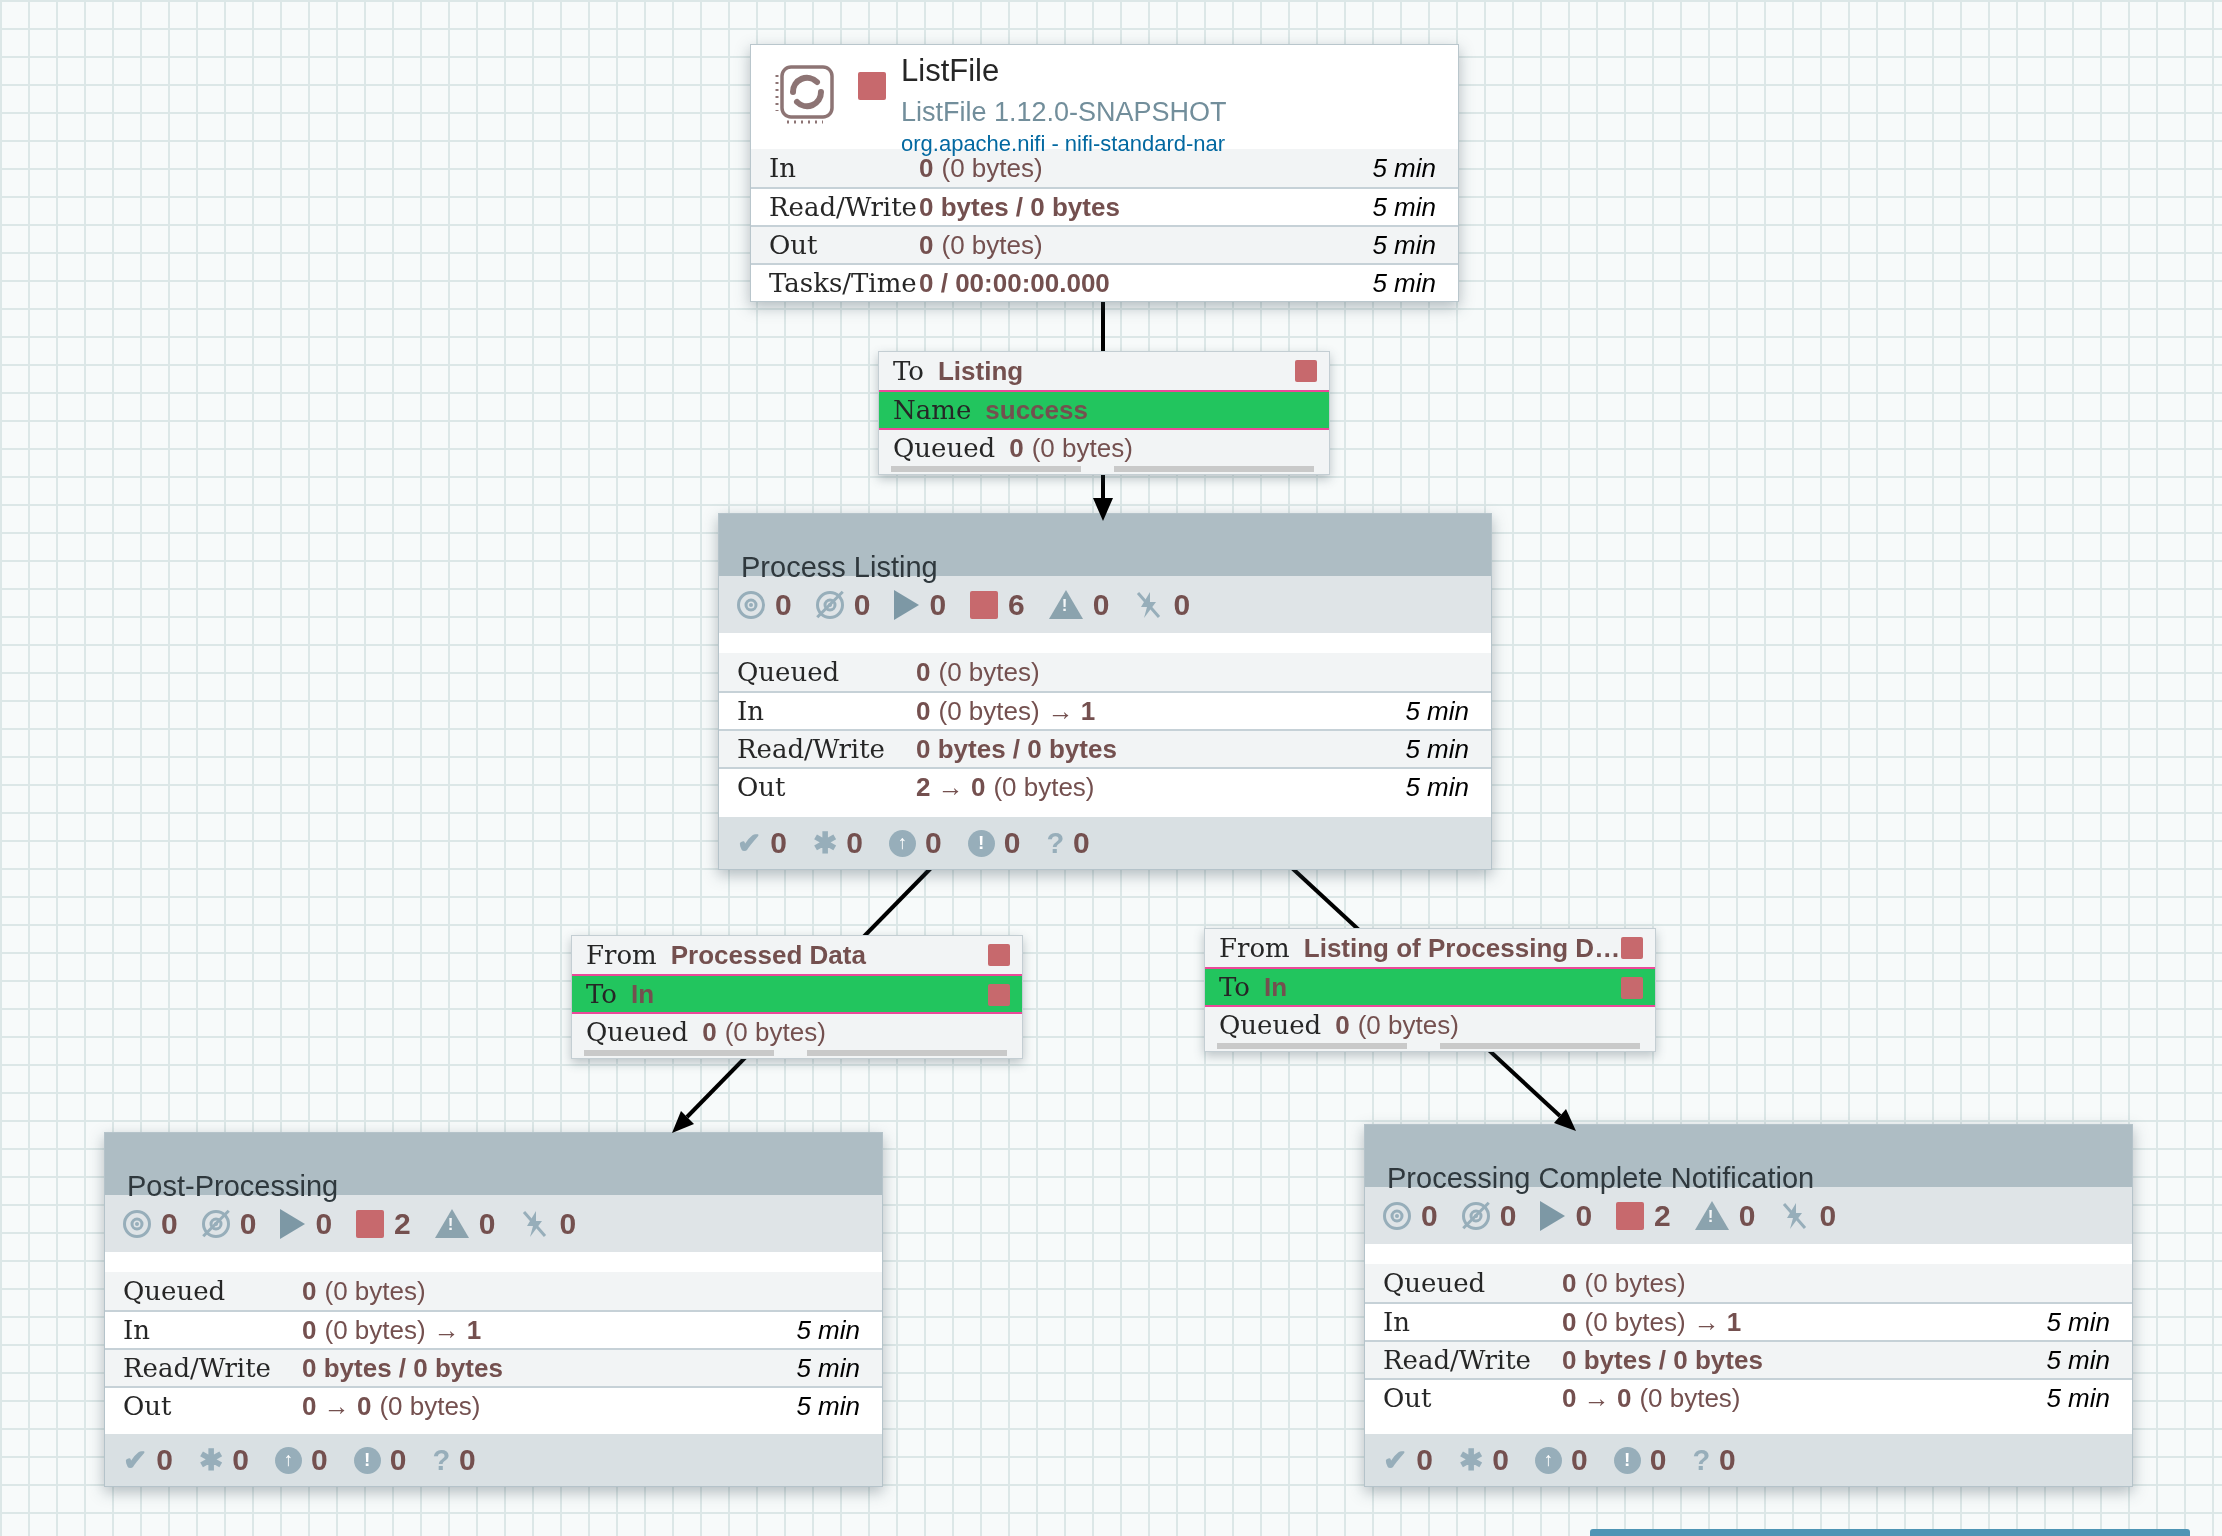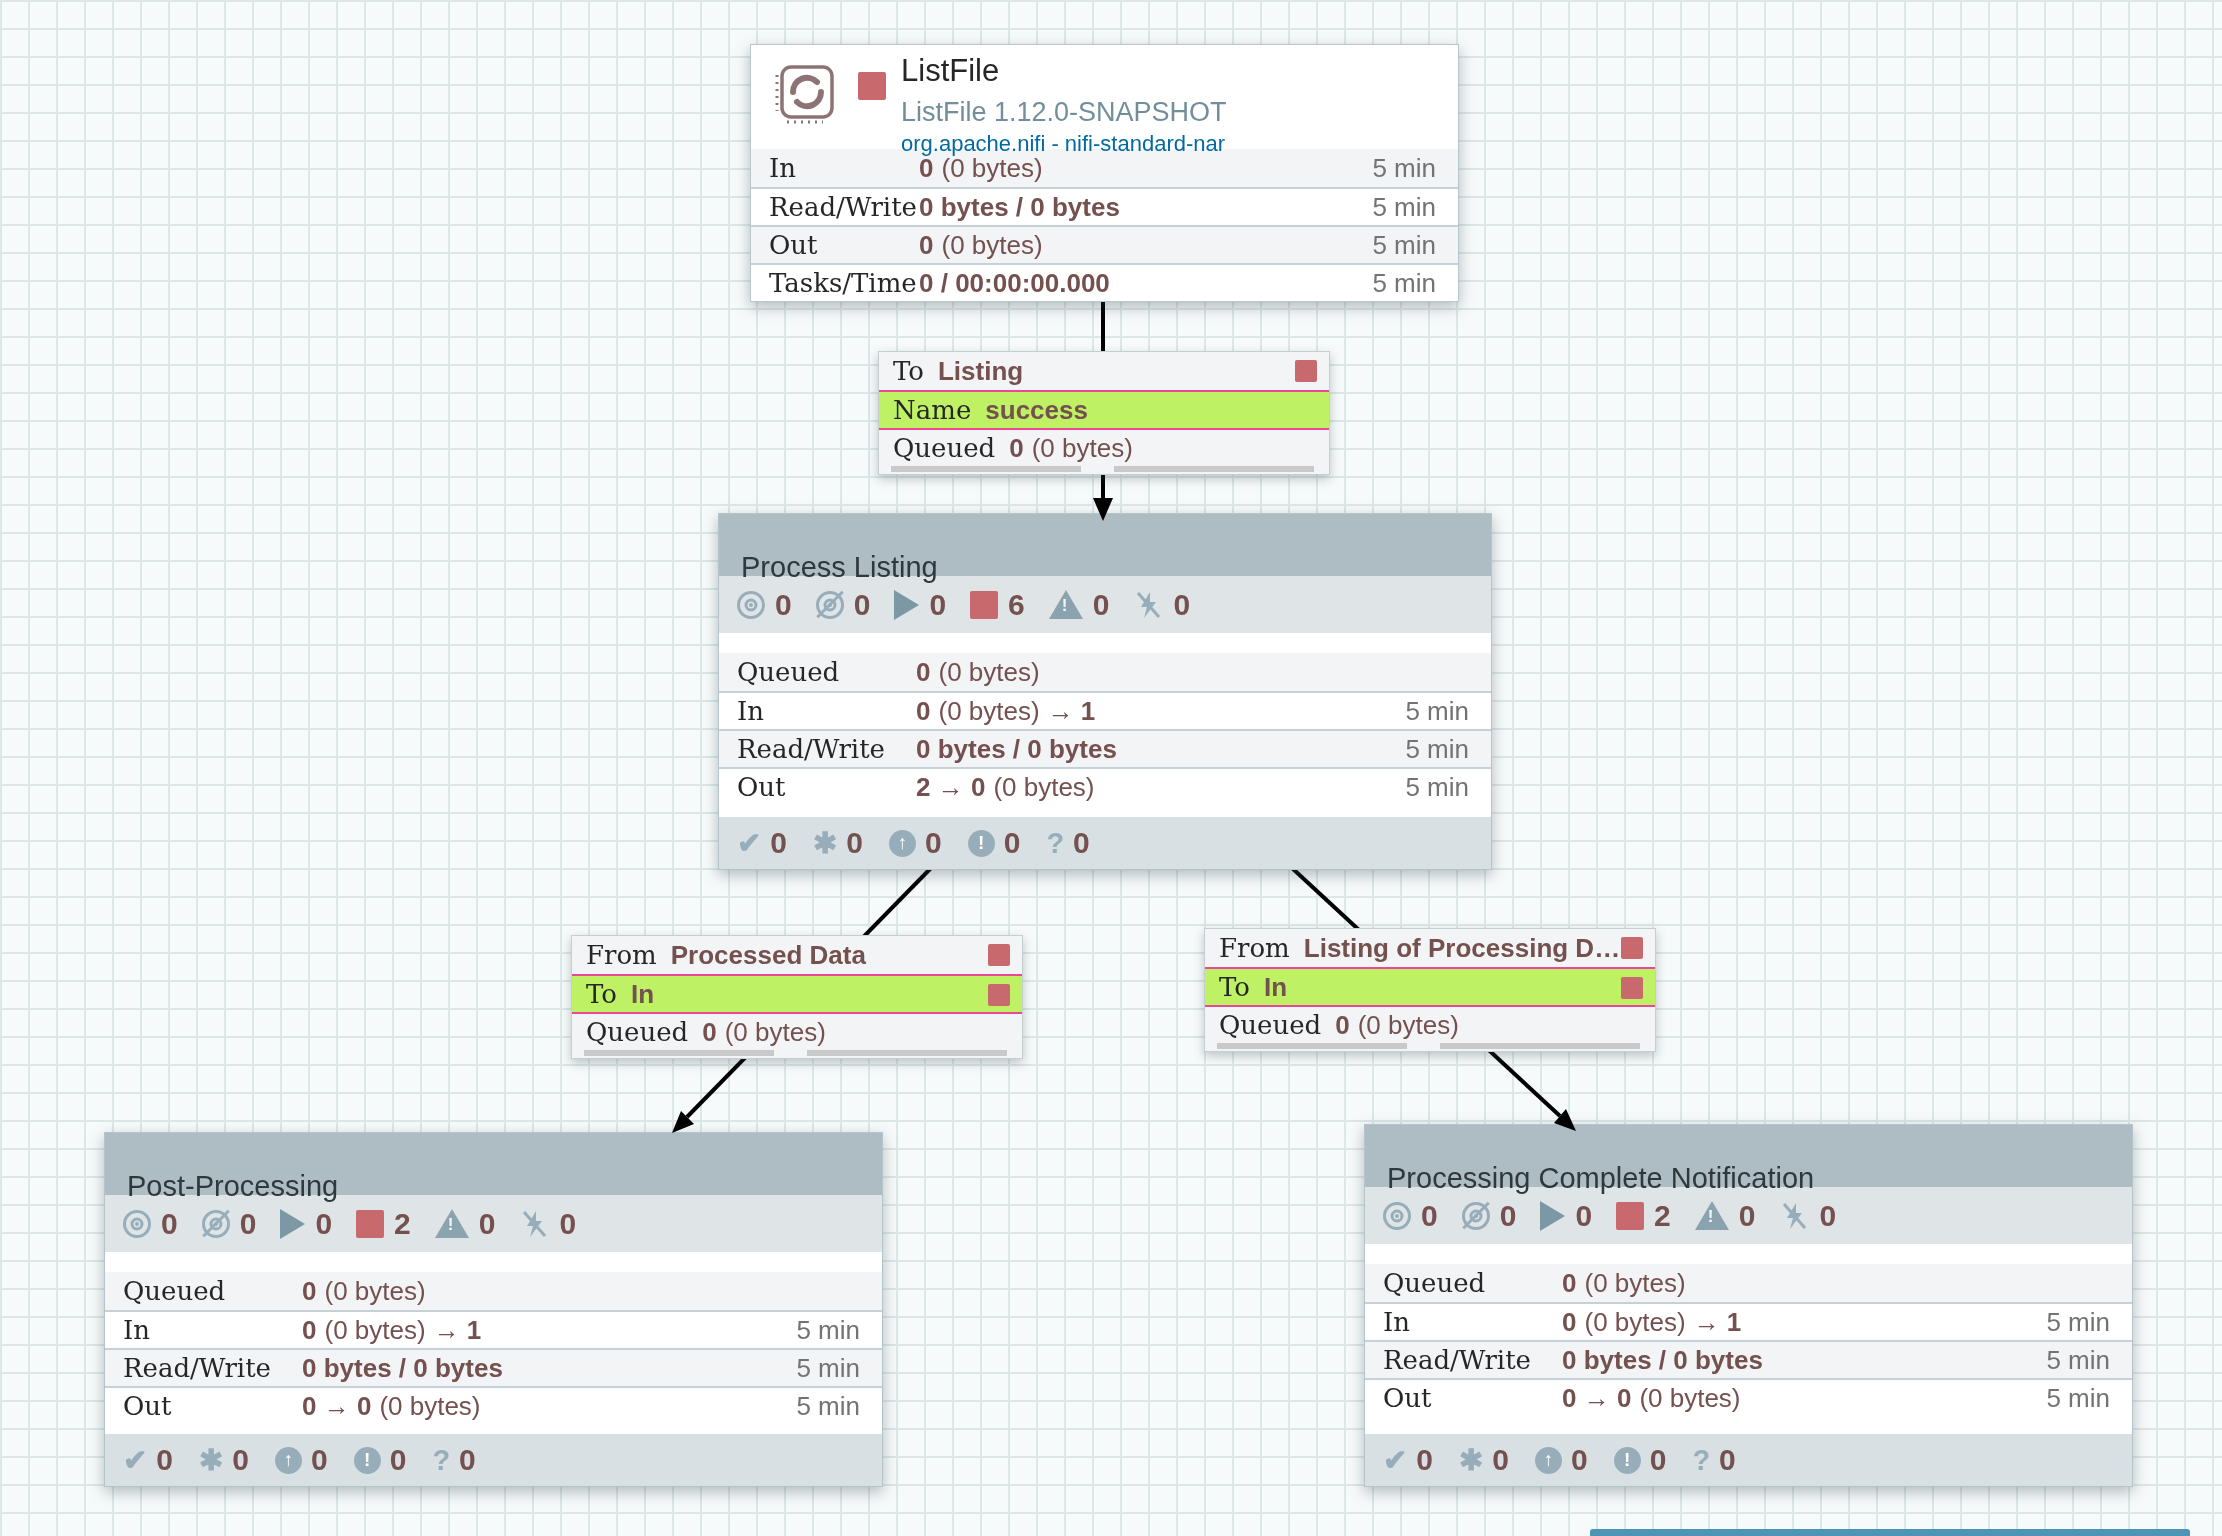--- a/index.html
+++ b/index.html
@@ -31,24 +31,24 @@
   .stat-row{display:flex;align-items:center;height:38px;padding:0 22px 0 18px;box-sizing:border-box;}
   .stat-row.alt{background:#f2f4f5;}
   .stat-row.sep{border-top:2px solid #c6d1d7;justify-content:space-between;}
   .stat-label{font-family:"DejaVu Serif",serif;font-size:26px;color:#262626;flex:0 0 150px;}
   .group .stat-label{flex:0 0 179px;}
   .stat-value{flex:1;display:flex;align-items:center;white-space:nowrap;}
   .stat-value span{margin-right:8px;}
   .stat-value span:empty{display:none;margin:0;}
   .stat-bold{font-weight:700;color:#74504f;font-size:26px;}
   .stat-reg{color:#74504f;font-size:26px;}
-  .stat-window{color:#737373;font-size:26px;margin-left:auto;}
+  .stat-window{color:#000000;font-size:26px;margin-left:auto;font-style:italic;}
 
   
-  .conn-label{background:#bef264;border:1px solid #c4ced3;box-shadow:0 4px 10px rgba(50,70,80,.3);}
+  .conn-label{background:#22c55e;border:1px solid #c4ced3;box-shadow:0 4px 10px rgba(50,70,80,.3);}
   .conn-row{position:relative;display:flex;align-items:center;height:38px;padding:0 14px;box-sizing:border-box;white-space:nowrap;}
   .conn-row.alt{background:#f2f4f5;}
   .conn-row.sep{border-top:2px solid #ec4899;}
   .conn-lab{font-family:"DejaVu Serif",serif;font-size:26px;color:#262626;margin-right:14px;}
   .conn-val{font-weight:700;color:#74504f;font-size:26px;}
   .conn-reg{color:#74504f;font-size:26px;margin-left:8px;}
   .conn-row .run-indicator{position:absolute;right:12px;top:8px;width:22px;height:22px;}
   .queue-bars{position:relative;height:8px;background:#f2f4f5;}
   .queue-bar{position:absolute;bottom:2px;height:6px;background:#c9c9c9;}
 

